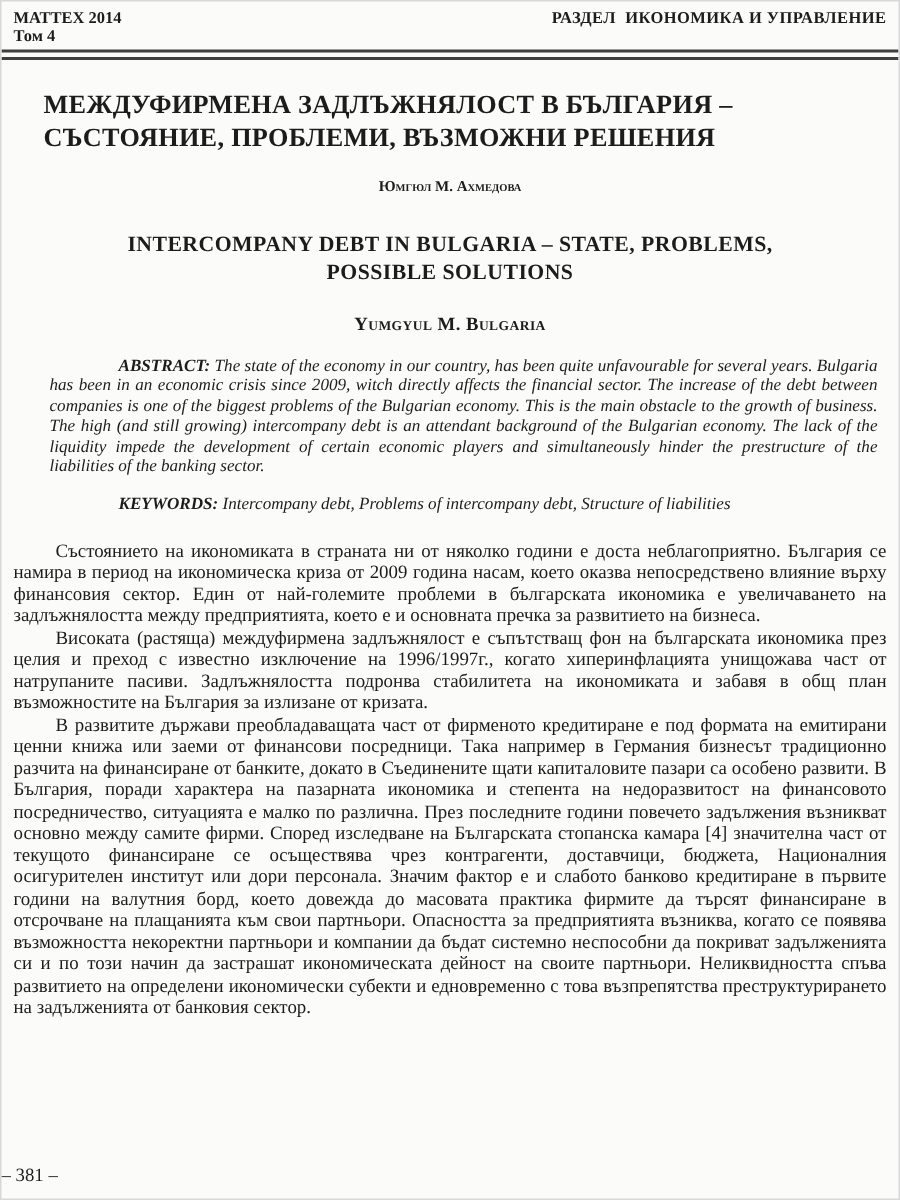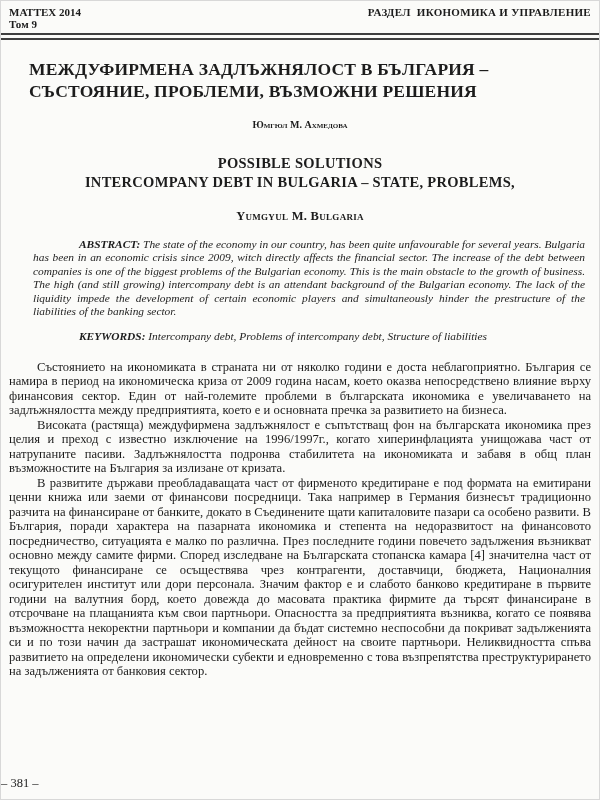--- a/index.html
+++ b/index.html
@@ -114,37 +114,37 @@
   }
 </style>
 </head>
 <body>
 
 <div class="page">
 
   <div class="running-header">
     <div class="left">
       <div>МАТТЕХ 2014</div>
-      <div>Том 9</div>
+      <div>Том 4</div>
     </div>
     <div class="right">РАЗДЕЛ  ИКОНОМИКА И УПРАВЛЕНИЕ</div>
   </div>
 
   <div class="double-rule"></div>
 
   <div class="title-bg">
     <div>МЕЖДУФИРМЕНА ЗАДЛЪЖНЯЛОСТ В БЪЛГАРИЯ –</div>
     <div>СЪСТОЯНИЕ, ПРОБЛЕМИ, ВЪЗМОЖНИ РЕШЕНИЯ</div>
   </div>
 
   <div class="author-bg">Юмгюл М. Ахмедова</div>
 
   <div class="title-en">
+    <div>INTERCOMPANY DEBT IN BULGARIA – STATE, PROBLEMS,</div>
     <div>POSSIBLE SOLUTIONS</div>
-    <div>INTERCOMPANY DEBT IN BULGARIA – STATE, PROBLEMS,</div>
   </div>
 
   <div class="author-en">Yumgyul M. Bulgaria</div>
 
   <p class="abstract"><span class="label">ABSTRACT:</span><span> The state of the economy in our country, has been quite unfavourable for several years. Bulgaria has been in an economic crisis since 2009, witch directly affects the financial sector. The increase of the debt between companies is one of the biggest problems of the Bulgarian economy. This is the main obstacle to the growth of business. The high (and still growing) intercompany debt is an attendant background of the Bulgarian economy. The lack of the liquidity impede the development of certain economic players and simultaneously hinder the prestructure of the liabilities of the banking sector.</span></p>
 
   <p class="keywords"><span class="label">KEYWORDS:</span><span> Intercompany debt, Problems of intercompany debt, Structure of liabilities</span></p>
 
   <div class="body-text">
     <p>Състоянието на икономиката в страната ни от няколко години е доста неблагоприятно. България се намира в период на икономическа криза от 2009 година насам, което оказва непосредствено влияние върху финансовия сектор. Един от най-големите проблеми в българската икономика е увеличаването на задлъжнялостта между предприятията, което е и основната пречка за развитието на бизнеса.</p>

